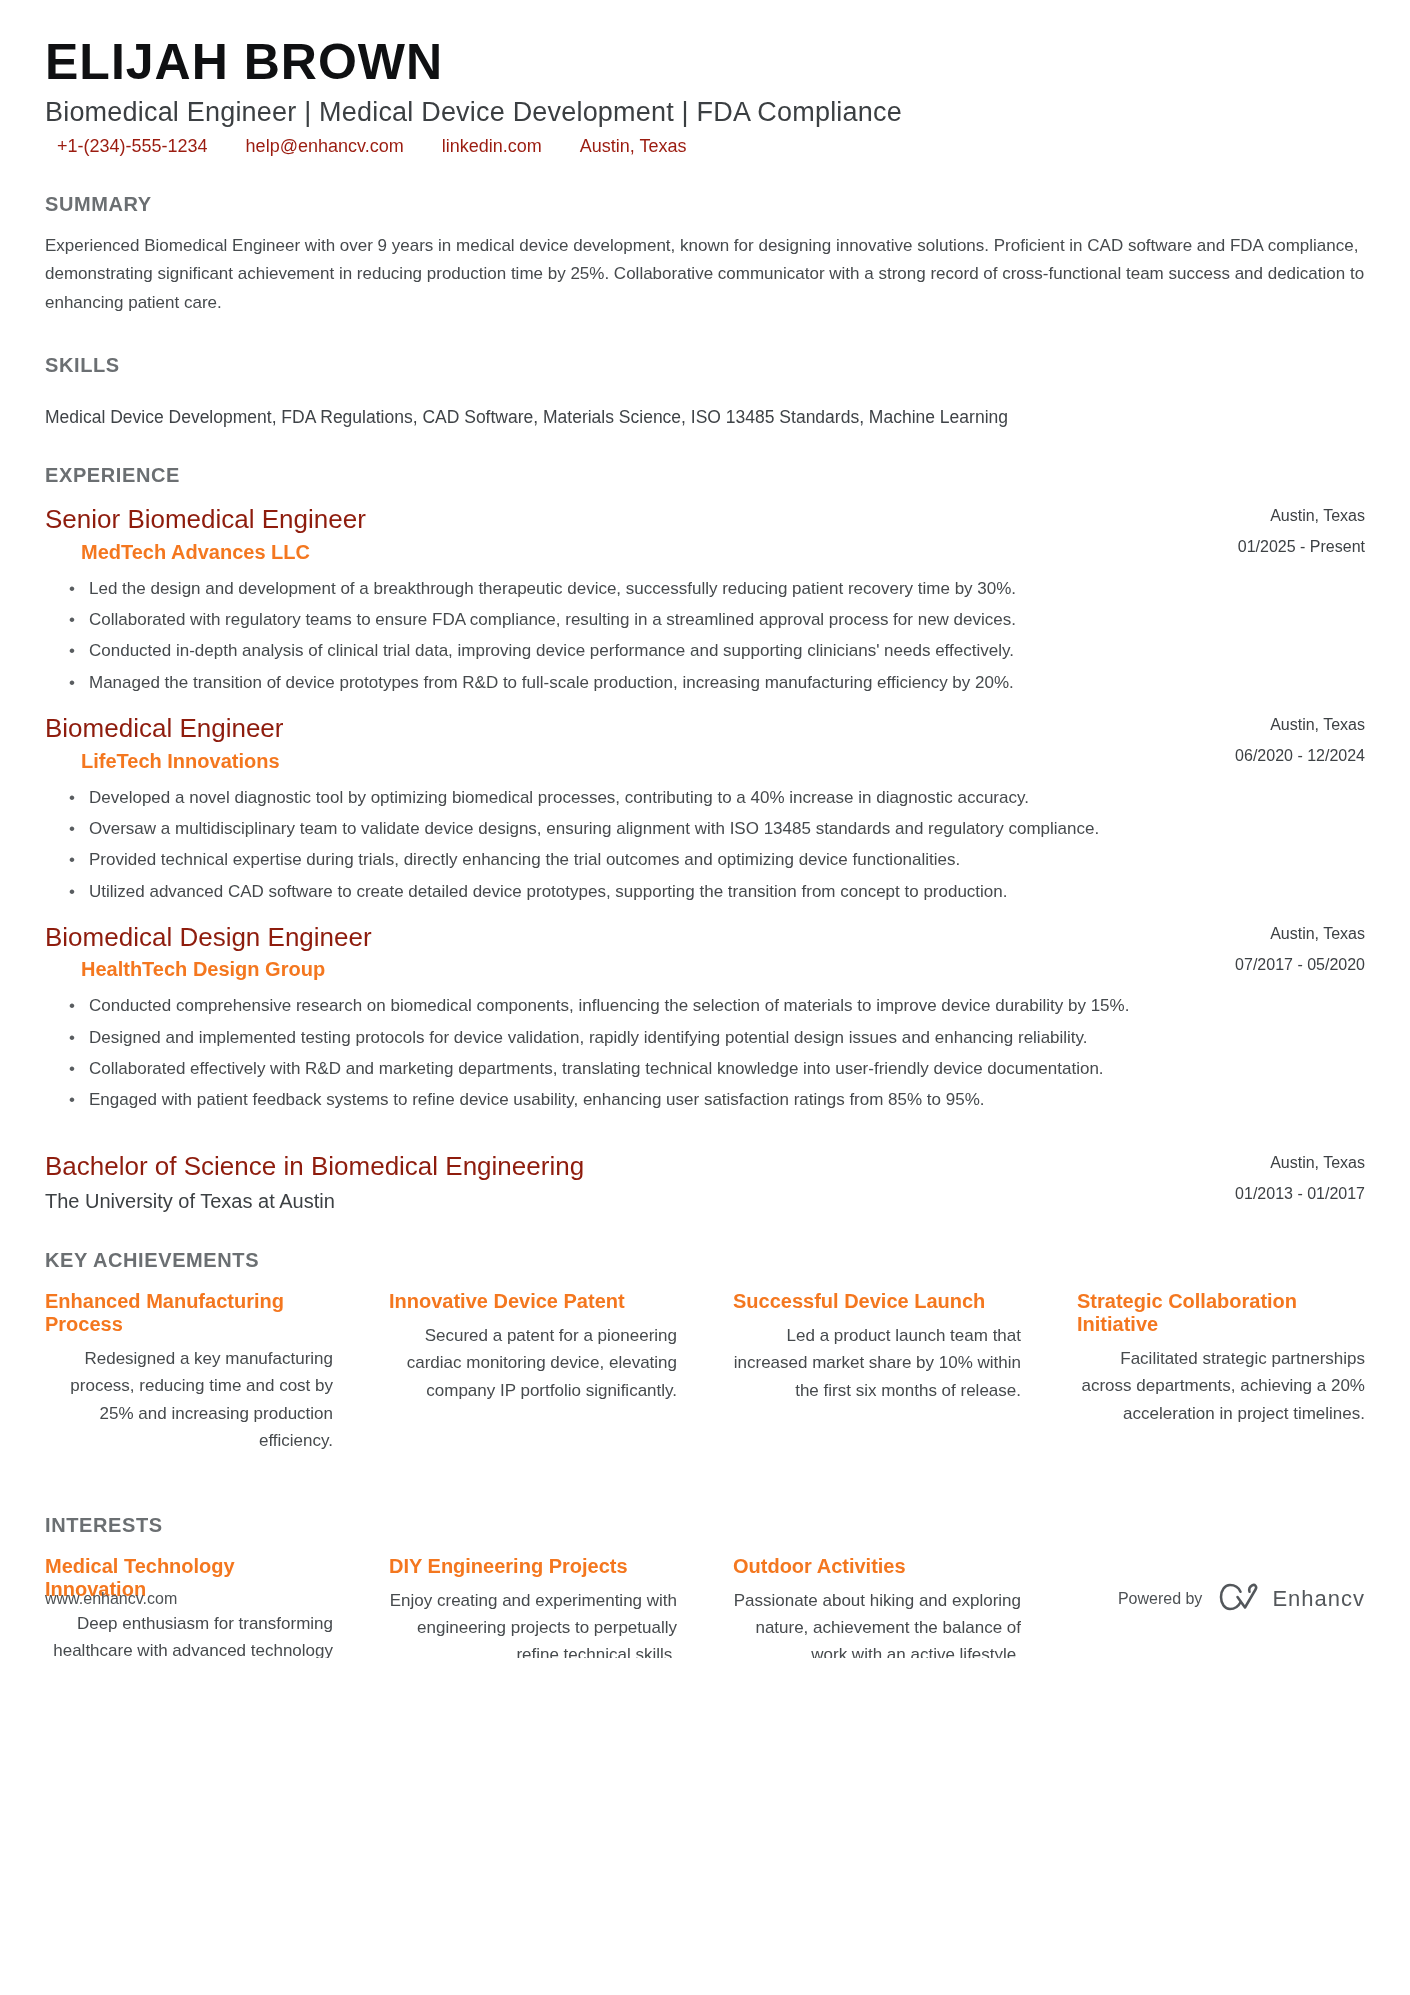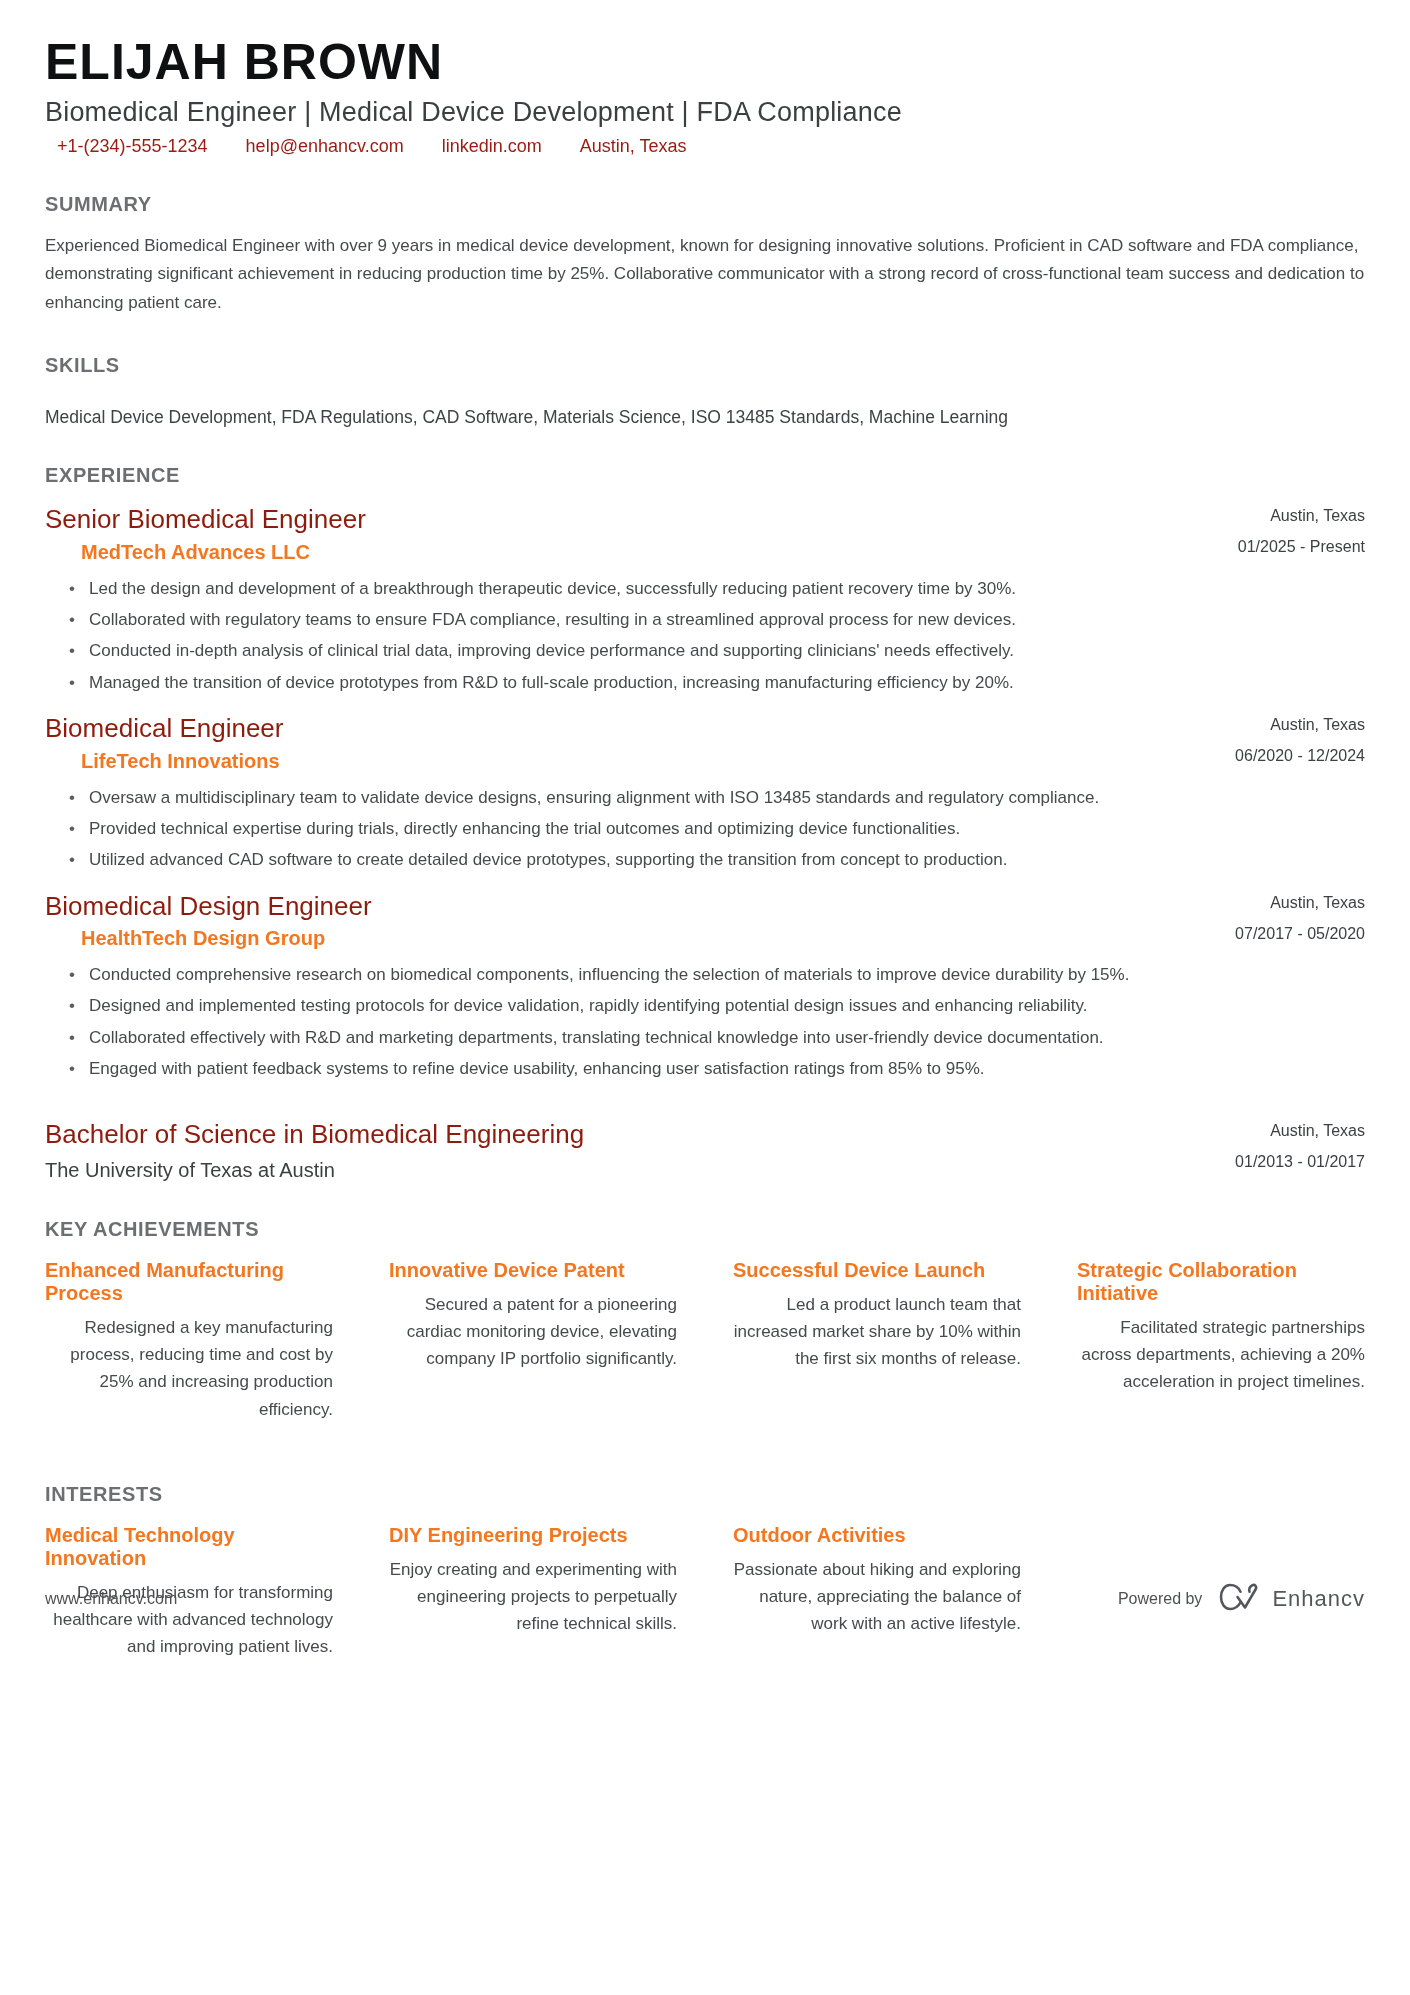--- a/index.html
+++ b/index.html
@@ -204,20 +204,21 @@
         <div>
           <div class="entry-title">Biomedical Engineer</div>
           <div class="entry-company">LifeTech Innovations</div>
         </div>
         <div class="entry-meta">
           <div class="entry-location">Austin, Texas</div>
           <div class="entry-dates">06/2020 - 12/2024</div>
         </div>
       </div>
       <ul class="bullets">
+        <li>Developed a novel diagnostic tool by optimizing biomedical processes, contributing to a 40% increase in diagnostic accuracy.</li>
         <li>Oversaw a multidisciplinary team to validate device designs, ensuring alignment with ISO 13485 standards and regulatory compliance.</li>
         <li>Provided technical expertise during trials, directly enhancing the trial outcomes and optimizing device functionalities.</li>
         <li>Utilized advanced CAD software to create detailed device prototypes, supporting the transition from concept to production.</li>
       </ul>
     </div>
 
     <div class="entry">
       <div class="entry-head">
         <div>
           <div class="entry-title">Biomedical Design Engineer</div>
@@ -280,21 +281,21 @@
       <div class="col-item">
         <div class="col-item-title">Medical Technology Innovation</div>
         <div class="col-item-text">Deep enthusiasm for transforming healthcare with advanced technology and improving patient lives.</div>
       </div>
       <div class="col-item">
         <div class="col-item-title">DIY Engineering Projects</div>
         <div class="col-item-text">Enjoy creating and experimenting with engineering projects to perpetually refine technical skills.</div>
       </div>
       <div class="col-item">
         <div class="col-item-title">Outdoor Activities</div>
-        <div class="col-item-text">Passionate about hiking and exploring nature, appreciating the balance of work with an active lifestyle.</div>
+        <div class="col-item-text">Passionate about hiking and exploring nature, achievement the balance of work with an active lifestyle.</div>
       </div>
     </div>
   </div>
 
   <div class="footer">
     <a href="#" class="footer-site">www.enhancv.com</a>
     <div class="footer-brand">
       <span class="powered-by">Powered by</span>
       <span class="logo-icon">
         <svg width="42" height="30" viewBox="0 0 56 40" fill="none" xmlns="http://www.w3.org/2000/svg">

